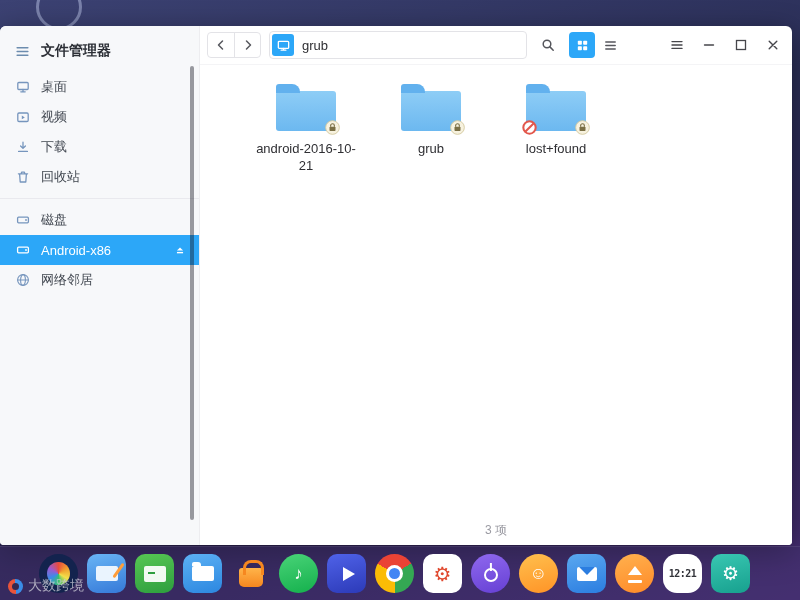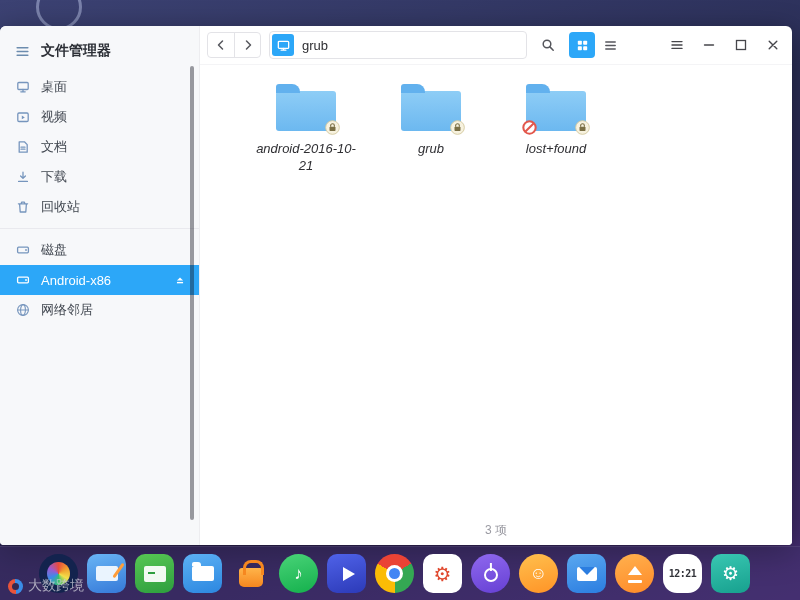--- a/index.html
+++ b/index.html
@@ -34,21 +34,21 @@
   .loc-btn{width:22px;height:22px;background:#2ca7f8;border-radius:3px;display:flex;align-items:center;justify-content:center;flex:0 0 auto;}
   .crumb-text{font-size:13px;color:#2f2f33;}
   .tool-btn{width:26px;height:26px;display:flex;align-items:center;justify-content:center;border-radius:4px;}
   .tool-btn.active{background:#2ca7f8;}
   .viewgroup{display:flex;gap:2px;}
   .spacer{flex:1;}
   .winbtn{width:24px;height:24px;display:flex;align-items:center;justify-content:center;}
 
   
   .content{flex:1;position:relative;background:#fff;border-top:1px solid #f4f4f6;}
-  .file-grid{display:flex;gap:13px;padding:12px 0 0 50px;font-style:italic;}
+  .file-grid{display:flex;gap:13px;padding:12px 0 0 50px;}
   .file-item{width:112px;display:flex;flex-direction:column;align-items:center;}
   .folder{position:relative;width:60px;height:40px;margin:14px 0 10px;background:linear-gradient(180deg,#8ecdf6,#6cb8f0);border-radius:3px;}
   .folder::before{content:"";position:absolute;top:-7px;left:0;width:24px;height:9px;border-radius:3px 8px 0 0;background:#62b1ee;}
   .badge{position:absolute;width:15px;height:15px;}
   .badge.lock{right:-4px;bottom:-4px;}
   .badge.block{left:-4px;bottom:-4px;}
   .file-name{font-size:13px;color:#2f2f33;text-align:center;line-height:1.3;word-break:break-all;max-width:102px;}
   .statusbar{position:absolute;left:0;right:0;bottom:0;height:30px;display:flex;align-items:center;justify-content:center;font-size:12px;color:#9a9aa2;}
 
   
@@ -122,27 +122,20 @@
       </div>
       <div class="sb-item">
         <svg class="si" width="16" height="16" viewBox="0 0 16 16" fill="none" stroke="currentColor" stroke-width="1.3" stroke-linecap="round" stroke-linejoin="round">
             <rect x="2.8" y="4" width="10.4" height="8.5" rx="1.2"></rect>
             <path d="M6.8 6.5l3 1.9-3 1.9z" fill="currentColor" stroke="none"></path>
           </svg>
         <span>视频</span>
       </div>
       <div class="sb-item">
         <svg class="si" width="16" height="16" viewBox="0 0 16 16" fill="none" stroke="currentColor" stroke-width="1.3" stroke-linecap="round" stroke-linejoin="round">
-            <path d="M4.2 2.8h5.2l2.8 2.8v7.6H4.2z"></path>
-            <path d="M6 8.2h4M6 10.2h4"></path>
-          </svg>
-        <span>文档</span>
-      </div>
-      <div class="sb-item">
-        <svg class="si" width="16" height="16" viewBox="0 0 16 16" fill="none" stroke="currentColor" stroke-width="1.3" stroke-linecap="round" stroke-linejoin="round">
             <path d="M8 3.2v6M5.6 7l2.4 2.4L10.4 7M3.6 12.4h8.8"></path>
           </svg>
         <span>下载</span>
       </div>
       <div class="sb-item">
         <svg class="si" width="16" height="16" viewBox="0 0 16 16" fill="none" stroke="currentColor" stroke-width="1.3" stroke-linecap="round" stroke-linejoin="round">
             <path d="M3.4 4.8h9.2M6.2 4.6l.4-1.4h2.8l.4 1.4M4.6 4.8l.6 8.2h5.6l.6-8.2"></path>
           </svg>
         <span>回收站</span>
       </div>

